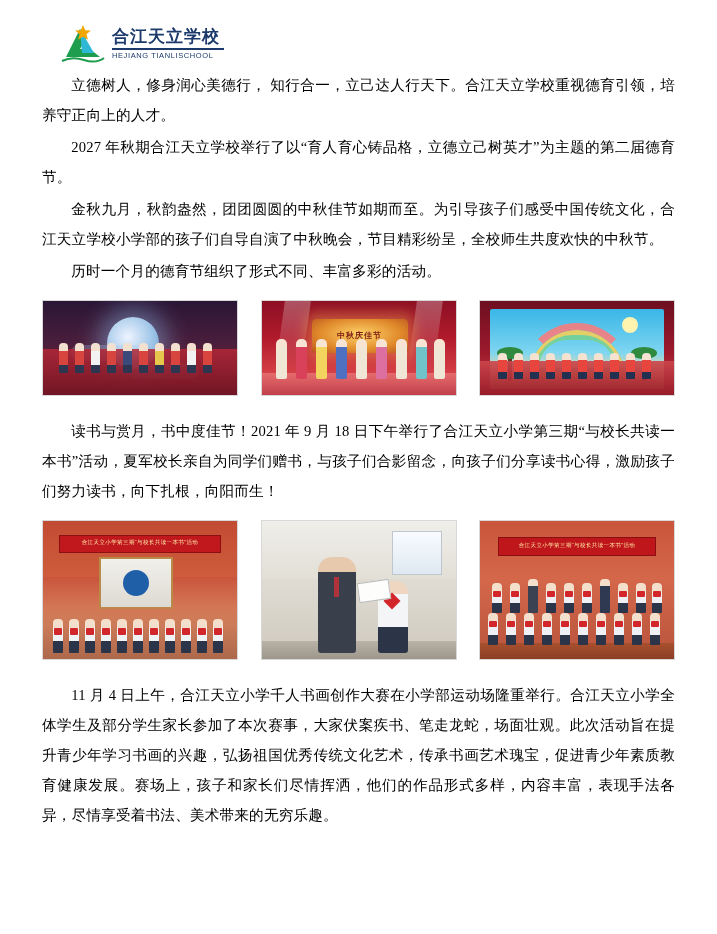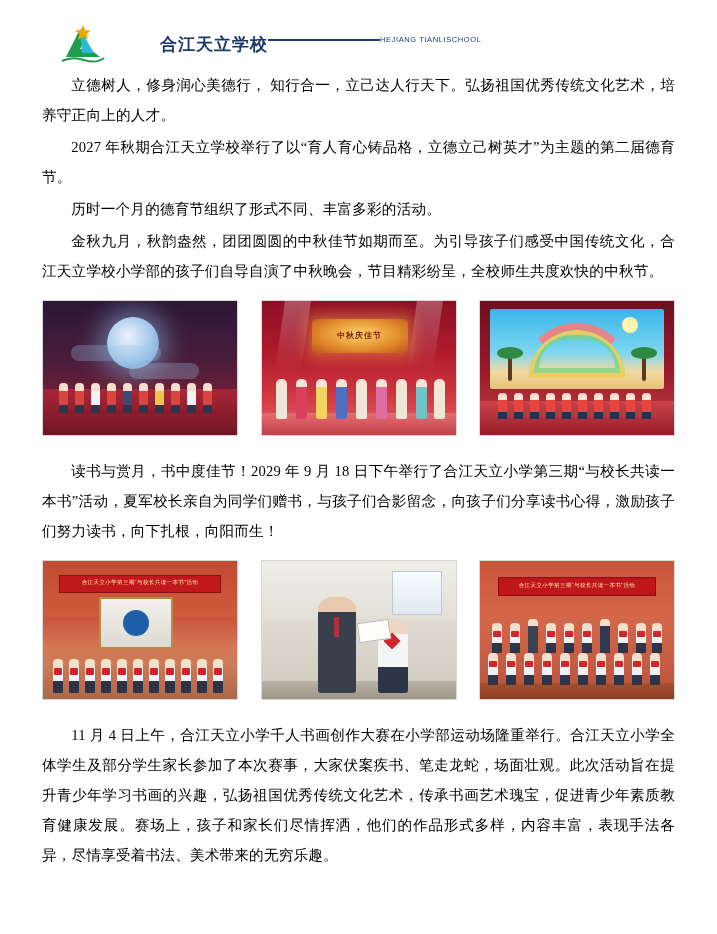--- a/index.html
+++ b/index.html
@@ -33,24 +33,23 @@
   }
   .logo-mark {
     width: 46px;
     height: 42px;
     position: relative;
     flex: 0 0 auto;
     margin-right: 6px;
   }
   .logo-text {
     display: flex;
-    flex-direction: row;
+    flex-direction: column;
     justify-content: flex-end;
     line-height: 1;
-    margin-left: 48px;
   }
   .logo-cn {
     font-family: "Liberation Sans", "DejaVu Sans", sans-serif;
     font-size: 17px;
     font-weight: bold;
     letter-spacing: 1px;
     color: #1b3a6b;
   }
   .logo-rule {
     width: 112px;
@@ -93,21 +92,21 @@
   }
 
   
   .photo-row {
     display: flex;
     justify-content: space-between;
     margin: 14px 0 10px 0;
   }
   .photo {
     width: 196px;
-    height: 136px;
+    height: 96px;
     position: relative;
     overflow: hidden;
     border: 1px solid #d8d8d8;
     box-sizing: border-box;
     flex: 0 0 auto;
   }
   .photo.row2 { height: 140px; }
   .photo .cap {
     position: absolute;
     left: 0; right: 0;
@@ -277,24 +276,24 @@
     <div class="logo-text">
       <div class="logo-cn">合江天立学校</div>
       <div class="logo-rule"></div>
       <div class="logo-en">HEJIANG TIANLISCHOOL</div>
     </div>
   </div>
 
 
   <div class="body">
 
-    <p class="para">立德树人，修身润心美德行， 知行合一，立己达人行天下。弘扬祖国优秀传统文化艺术，培养守正向上的人才。</p>
+    <p class="para">立德树人，修身润心美德行， 知行合一，立己达人行天下。合江天立学校重视德育引领，培养守正向上的人才。</p>
     <p class="para">2027 年秋期合江天立学校举行了以“育人育心铸品格，立德立己树英才”为主题的第二届德育节。</p>
+    <p class="para">金秋九月，秋韵盎然，团团圆圆的中秋佳节如期而至。为引导孩子们感受中国传统文化，合江天立学校小学部的孩子们自导自演了中秋晚会，节目精彩纷呈，全校师生共度欢快的中秋节。</p>
     <p class="para">历时一个月的德育节组织了形式不同、丰富多彩的活动。</p>
-    <p class="para">金秋九月，秋韵盎然，团团圆圆的中秋佳节如期而至。为引导孩子们感受中国传统文化，合江天立学校小学部的孩子们自导自演了中秋晚会，节目精彩纷呈，全校师生共度欢快的中秋节。</p>
 
     <div class="photo-row">
 
       <div class="photo p1">
         <div class="moon"></div>
         <div class="cloud c1"></div>
         <div class="cloud c2"></div>
         <div class="stagefloor"></div>
         <div class="kid" style="left:16px;"></div>
         <div class="kid" style="left:32px;"></div>
@@ -348,21 +347,21 @@
         <div class="kid" style="left:130px;"></div>
         <div class="kid" style="left:146px;"></div>
         <div class="kid" style="left:162px;"></div>
         <div class="cap"></div>
       </div>
 
     </div>
 
     <div class="gap-sm"></div>
 
-    <p class="para">读书与赏月，书中度佳节！2029 年 9 月 18 日下午举行了合江天立小学第三期“与校长共读一本书”活动，夏军校长亲自为同学们赠书，与孩子们合影留念，向孩子们分享读书心得，激励孩子们努力读书，向下扎根，向阳而生！</p>
+    <p class="para">读书与赏月，书中度佳节！2021 年 9 月 18 日下午举行了合江天立小学第三期“与校长共读一本书”活动，夏军校长亲自为同学们赠书，与孩子们合影留念，向孩子们分享读书心得，激励孩子们努力读书，向下扎根，向阳而生！</p>
 
     <div class="photo-row">
 
       <div class="photo row2 p4">
         <div class="wall"></div>
         <div class="redbanner">
           <div class="bt">合江天立小学第三期“与校长共读一本书”活动</div>
         </div>
         <div class="board">
           <div class="em"></div>

